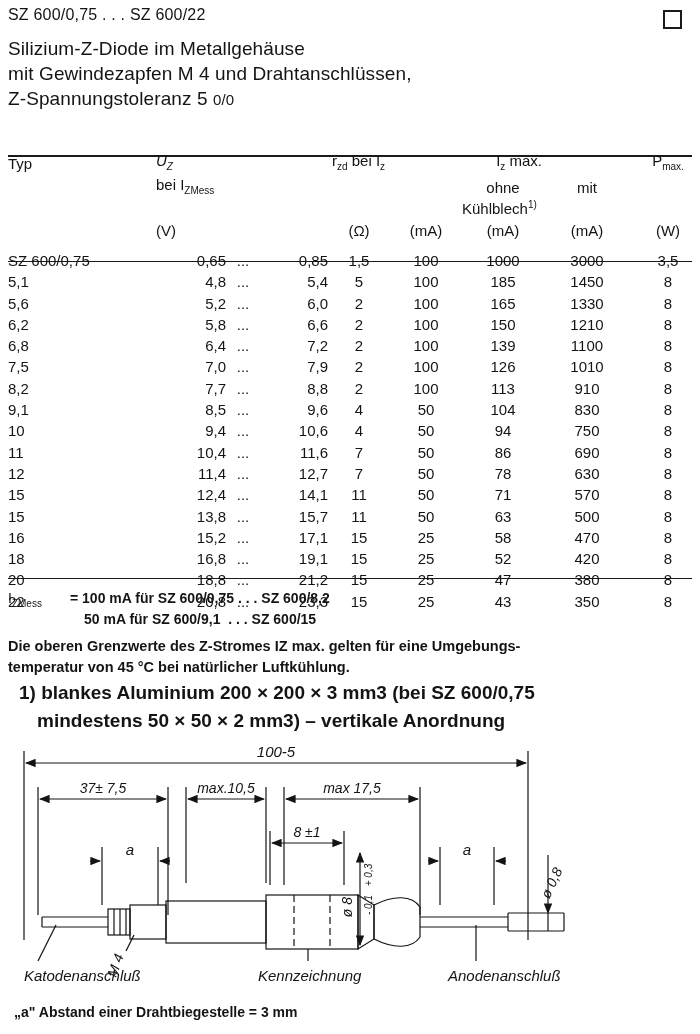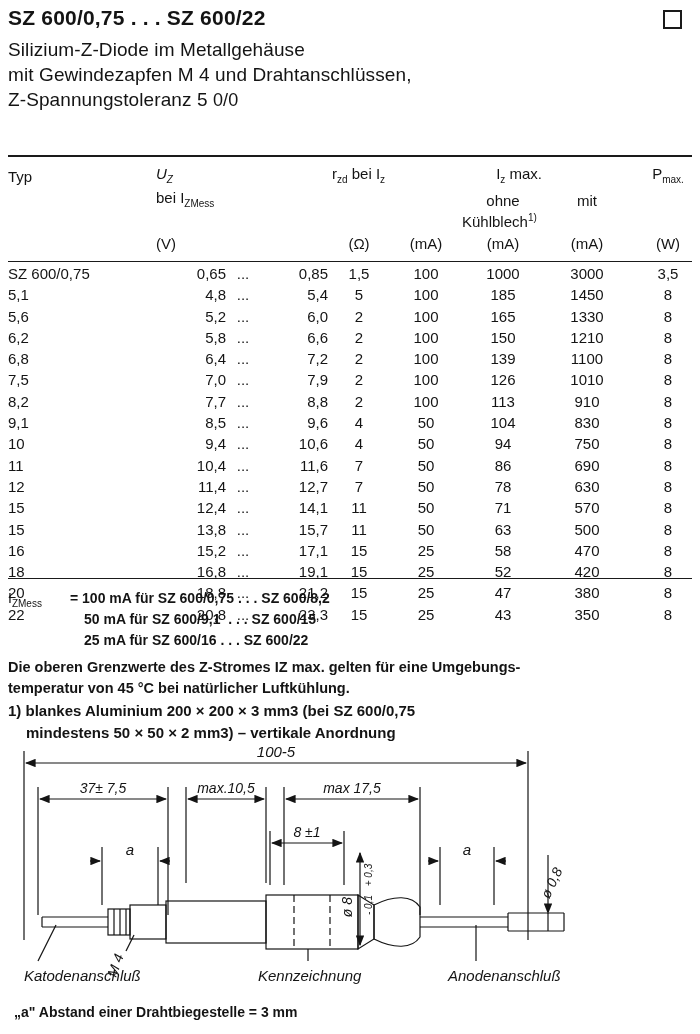--- a/index.html
+++ b/index.html
@@ -28,55 +28,55 @@
     left: 8px;
     top: 6px;
     width: 684px;
   }
   .title-row {
     display: flex;
     align-items: flex-start;
     justify-content: space-between;
   }
   .title-main {
-    font-size: 21px;
-    font-weight: bold;
+    font-size: 16px;
+    font-weight: normal;
     letter-spacing: 0.2px;
     line-height: 1.15;
   }
   .corner-box {
     width: 15px;
     height: 15px;
     border: 2px solid #1a1a1a;
     margin-top: 4px;
     margin-right: 10px;
   }
   .subtitle {
     font-size: 19px;
     line-height: 1.32;
     margin-top: 7px;
     letter-spacing: 0.1px;
   }
   .subtitle .frac {
-    font-size: 18px;
+    font-size: 15px;
   }
 
   .rule {
     position: absolute;
     left: 8px;
     width: 684px;
     height: 2px;
     background: #1a1a1a;
   }
 
   
   .table-wrap {
     position: absolute;
     left: 8px;
-    top: 163px;
+    top: 150px;
     width: 684px;
     font-size: 15px;
   }
   table.spec {
     border-collapse: collapse;
     width: 684px;
     table-layout: fixed;
   }
   table.spec td, table.spec th {
     padding: 0;
@@ -124,23 +124,24 @@
   }
   .izmess-lines div { white-space: pre; font-weight: bold; font-size: 14px; }
   .note-bold {
     font-weight: bold;
     font-size: 14.5px;
     margin-top: 6px;
     line-height: 1.42;
   }
   .note-fn {
     font-weight: bold;
-    font-size: 15px;
+    font-size: 19px;
     margin-top: 2px;
     line-height: 1.45;
+    margin-left: 11px;
   }
   .indent1 { padding-left: 18px; }
 
   
   .drawing {
     position: absolute;
     left: 8px;
     top: 735px;
     width: 684px;
     height: 262px;
@@ -416,21 +417,20 @@
         </tbody>
     </table>
   </div>
 
   <div class="notes">
     <div class="note-izmess">
       <div class="izmess-label">I<span class="sub">ZMess</span></div>
       <div class="izmess-lines">
         <div>= 100 mA für SZ 600/0,75 . . . SZ 600/8,2</div>
         <div style="padding-left:14px">50 mA für SZ 600/9,1  . . . SZ 600/15</div>
-        <div style="padding-left:14px">25 mA für SZ 600/16 . . . SZ 600/22</div>
       </div>
     </div>
     <div class="note-bold">
       <div>Die oberen Grenzwerte des Z-Stromes IZ max. gelten für eine Umgebungs-</div>
       <div>temperatur von 45 °C bei natürlicher Luftkühlung.</div>
     </div>
     <div class="note-fn">
       <div>1)  blankes Aluminium 200 × 200 × 3 mm3 (bei SZ 600/0,75</div>
       <div class="indent1">mindestens 50 × 50 × 2 mm3) – vertikale Anordnung</div>
     </div>

